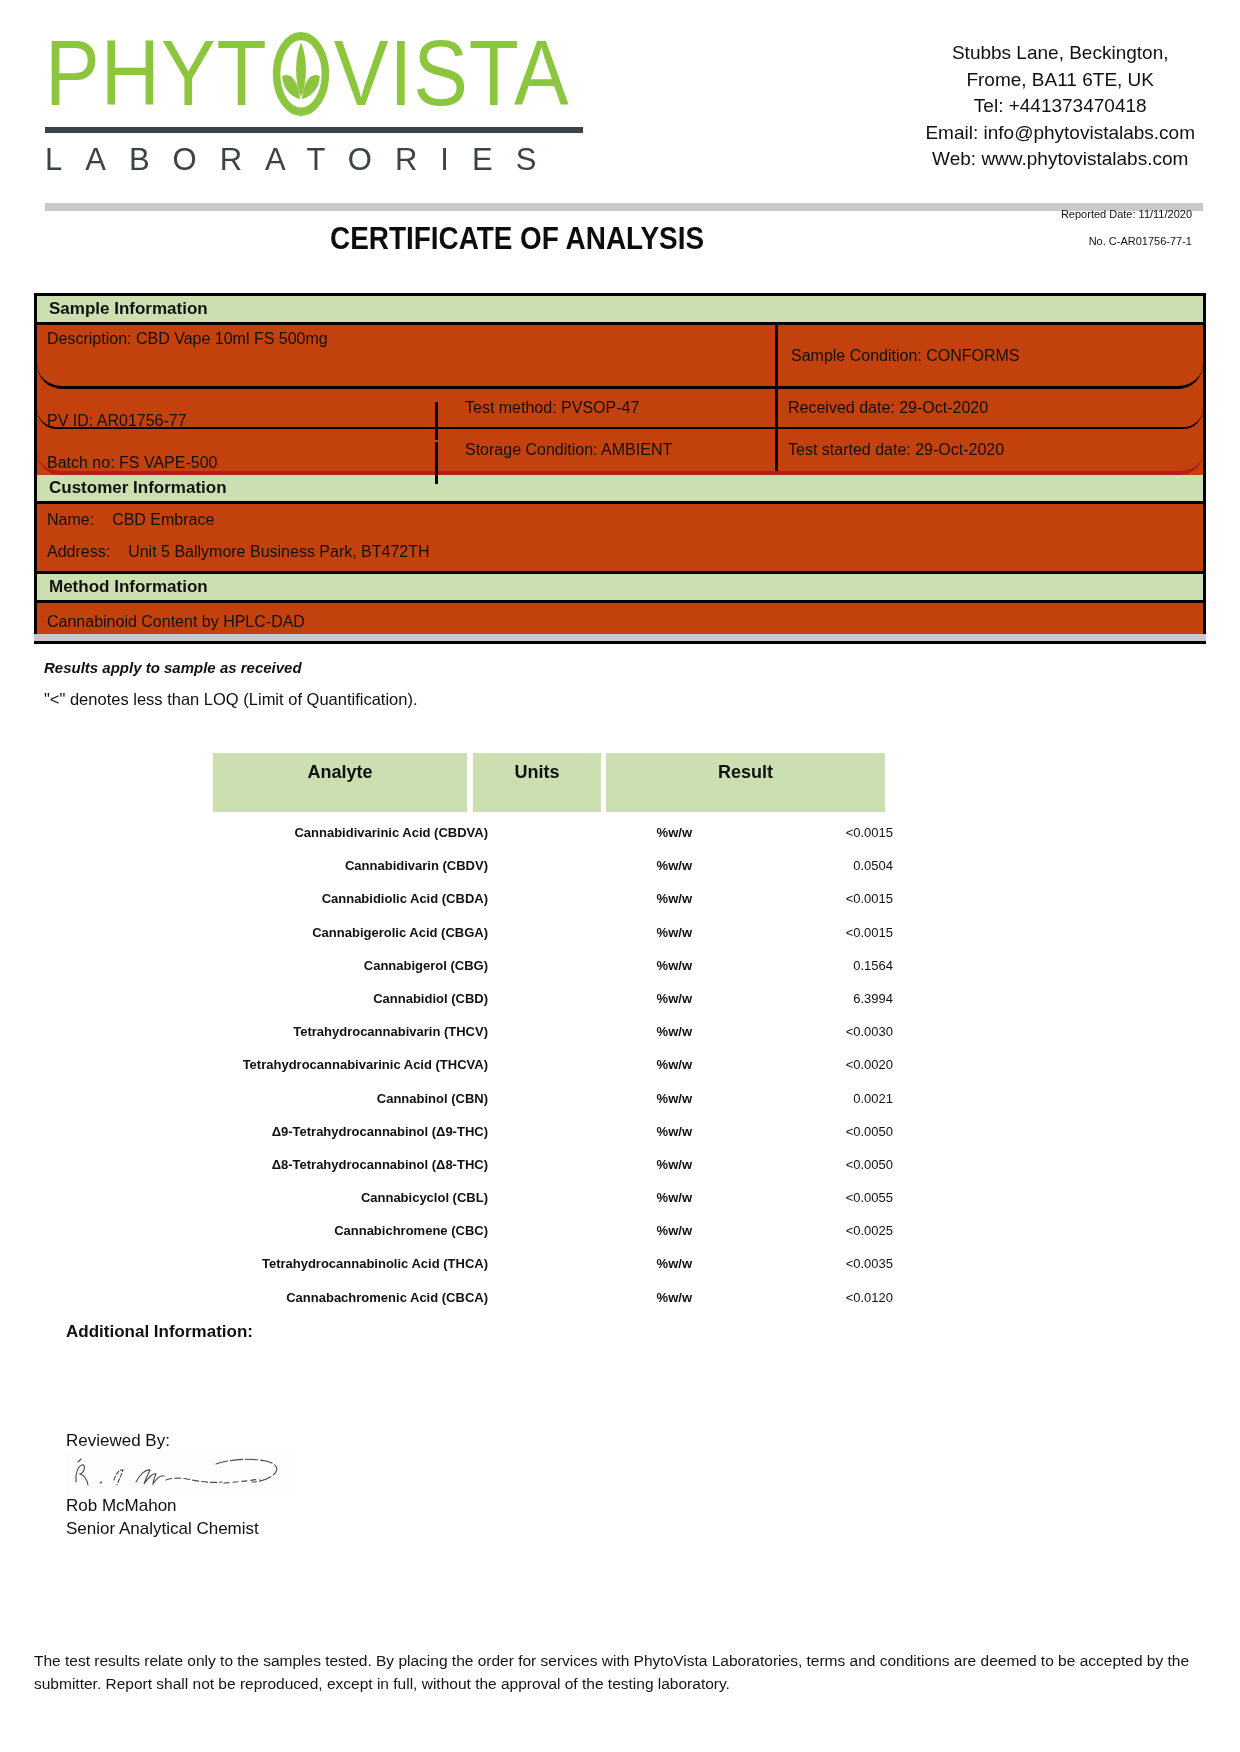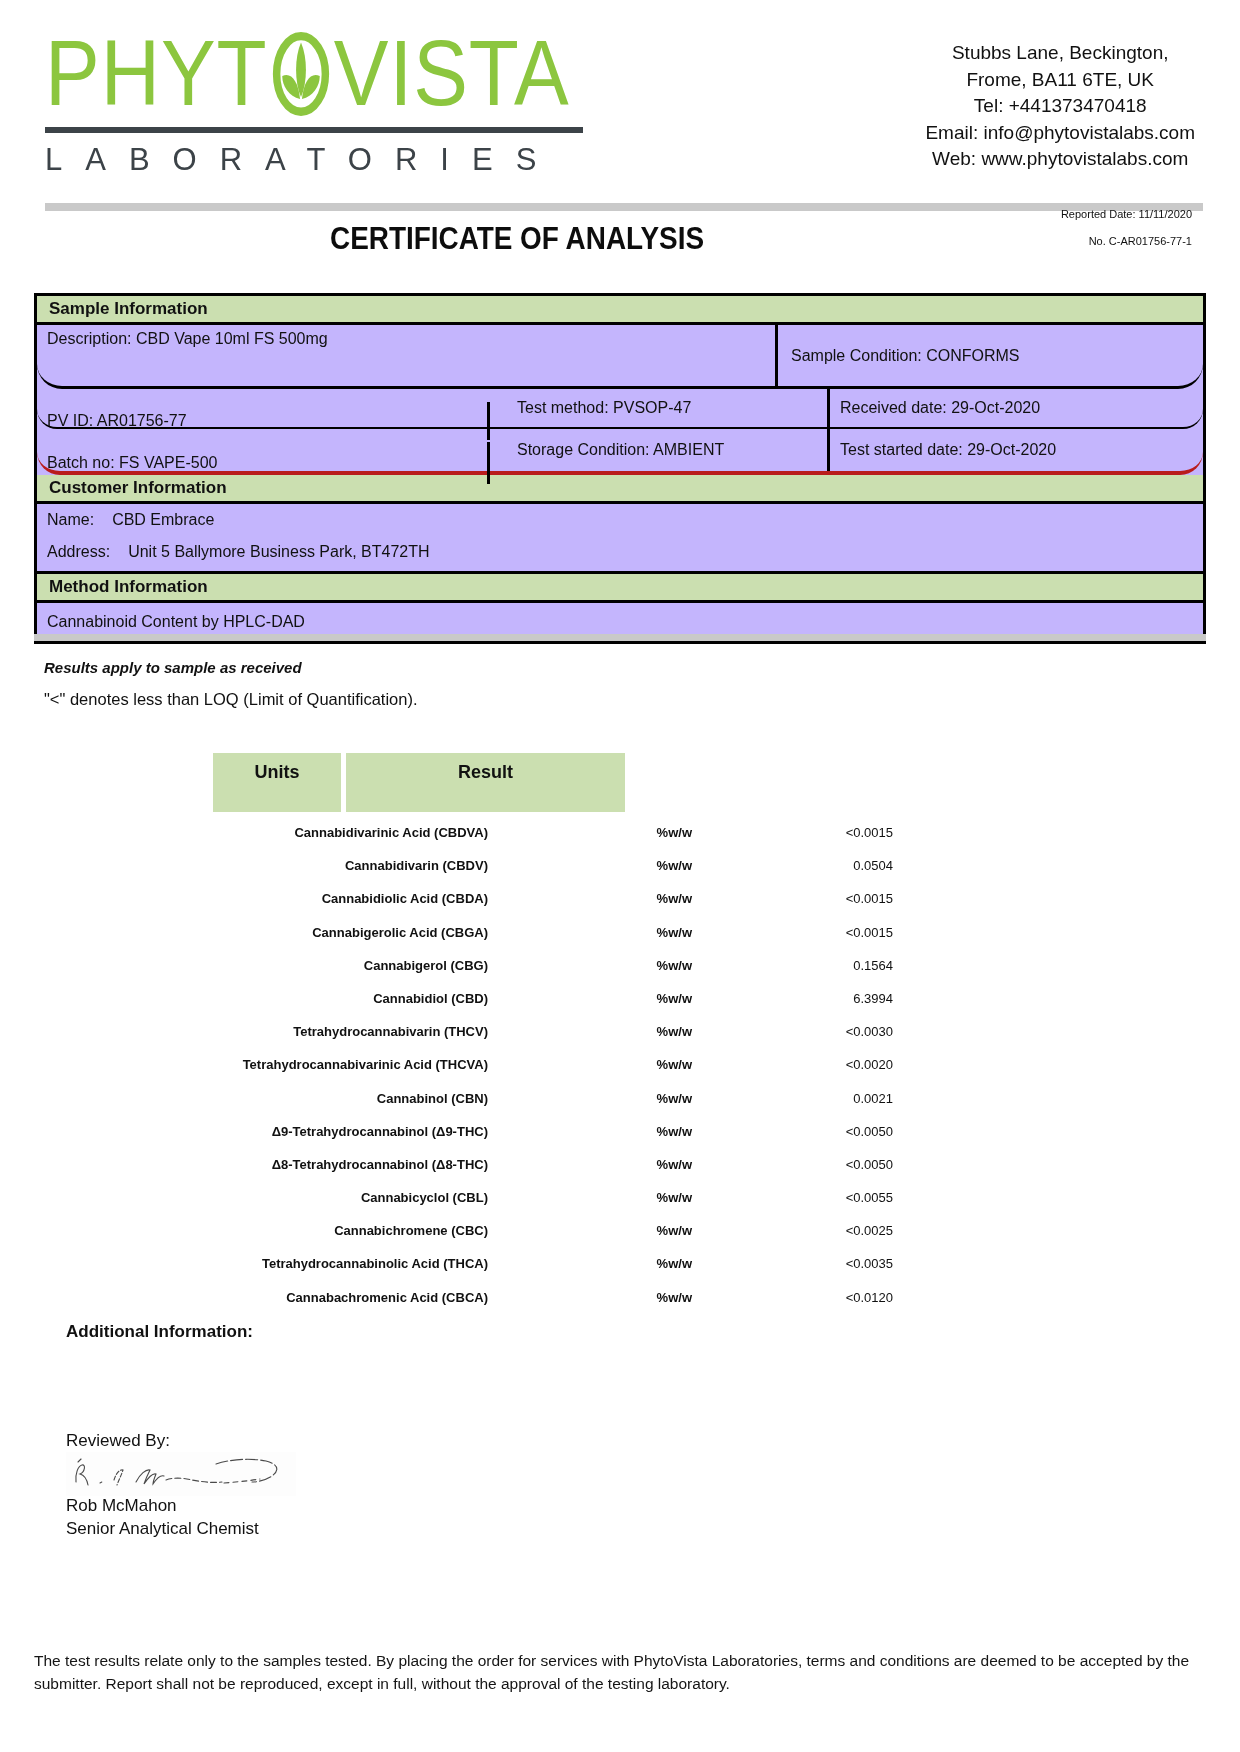--- a/index.html
+++ b/index.html
@@ -29,31 +29,31 @@
 
   .coa-title { position:absolute; left:330px; top:221px; font-size:31px;
     font-weight:700; letter-spacing:0; transform:scaleX(0.9);
     transform-origin:left top; white-space:nowrap; color:#0d0d0d; }
 
   .report-meta { position:absolute; top:201px; right:48px; text-align:right;
     font-size:11px; line-height:27px; color:#111; }
 
   
   .info-table { position:absolute; left:34px; top:293px; width:1172px;
-    border:3px solid #000; font-size:16px; background:#c4b5fd; }
+    border:3px solid #000; font-size:16px; background:#c2410c; }
   .section-bar { background:#cbdfb0; border-bottom:3px solid #000;
     font-weight:700; font-size:17px; padding:3px 0 3px 12px; }
   .irow { display:flex;border-radius:25px; }
   .cell { padding:5px 10px; }
   .desc-row { height:64px; border-bottom:3px solid #000; }
   .desc-cell { width:741px; border-right:3px solid #000; }
   .cond-cell { flex:1; display:flex; align-items:center; padding-left:13px; }
   .mid-row { height:40px; border-bottom:2px solid #000; align-items:center; }
   .mid-row2 { height:46px; border-bottom:4px solid #b91c1c; align-items:center; }
-  .c1 { width:453px; border-right:3px solid #000; height:100%; display:flex; align-items:center;margin-top:26px; }
+  .c1 { width:401px; border-right:3px solid #000; height:100%; display:flex; align-items:center;margin-top:26px; }
   .c2 { width:340px; border-right:3px solid #000; height:100%; display:flex; align-items:center;padding-left:27px; }
   .c3 { flex:1; height:100%; display:flex; align-items:center; }
   .cust-box { border-bottom:3px solid #000; padding:7px 10px 10px 10px; }
   .cust-line1 { margin-bottom:14px; }
   .label-gap { display:inline-block; width:18px; }
   .method-box { height:38px; display:flex; align-items:center; padding-left:10px; }
 
   .mid-divider { position:absolute; left:34px; top:634px; width:1172px;
     height:7px; background:#c9c9c9; }
 
@@ -159,20 +159,21 @@
 
     <div class="method-box">Cannabinoid Content by HPLC-DAD</div>
   </div>
 
   <div class="mid-divider"></div>
 
   <div class="note-italic">Results apply to sample as received</div>
   <div class="note-loq">"&lt;" denotes less than LOQ (Limit of Quantification).</div>
 
   <div class="res-head">
+    <div class="th th-analyte">Analyte</div>
     <div class="th th-units">Units</div>
     <div class="th th-result">Result</div>
   </div>
 
   <div class="res-body">
     <div class="tr">
       <div class="td td-analyte">Cannabidivarinic Acid (CBDVA)</div>
       <div class="td td-units">%w/w</div>
       <div class="td td-result">&lt;0.0015</div>
     </div>

